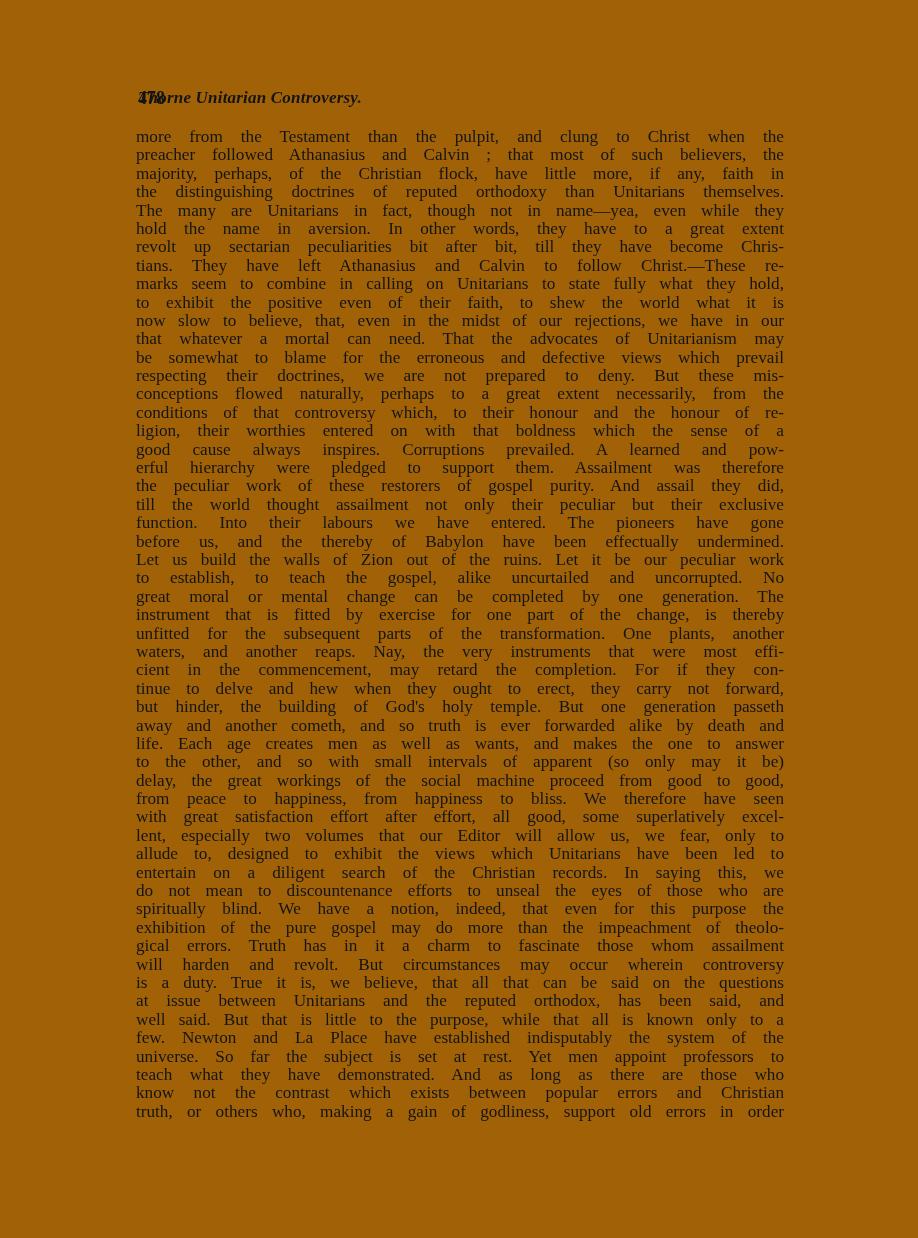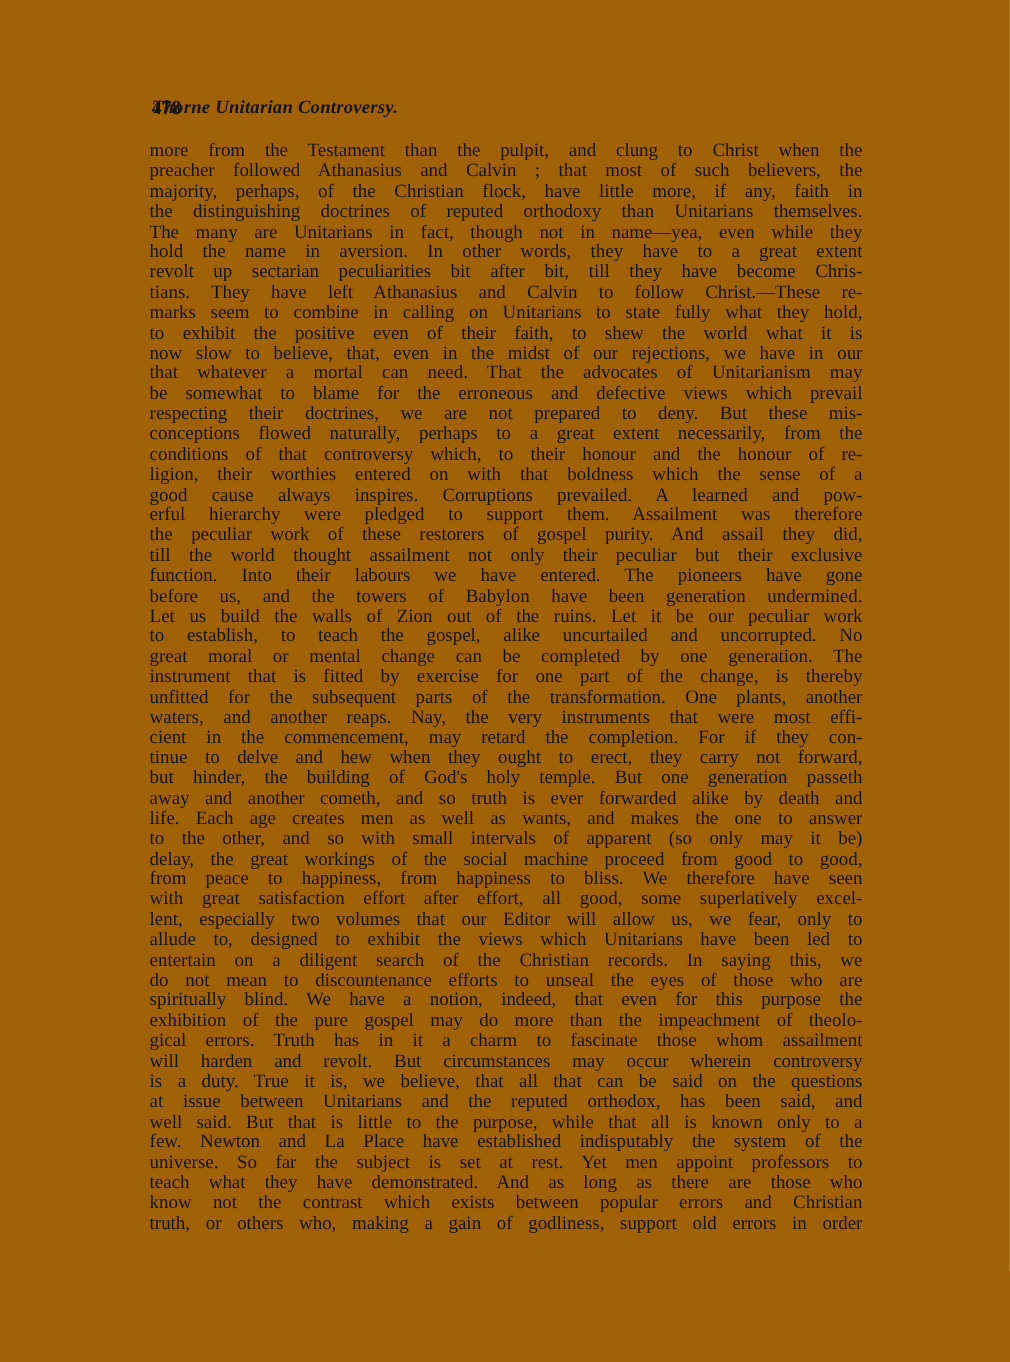--- a/index.html
+++ b/index.html
@@ -50,21 +50,21 @@
       <span class="line">be somewhat to blame for the erroneous and defective views which prevail</span>
       <span class="line">respecting their doctrines, we are not prepared to deny. But these mis-</span>
       <span class="line">conceptions flowed naturally, perhaps to a great extent necessarily, from the</span>
       <span class="line">conditions of that controversy which, to their honour and the honour of re-</span>
       <span class="line">ligion, their worthies entered on with that boldness which the sense of a</span>
       <span class="line">good cause always inspires. Corruptions prevailed. A learned and pow-</span>
       <span class="line">erful hierarchy were pledged to support them. Assailment was therefore</span>
       <span class="line">the peculiar work of these restorers of gospel purity. And assail they did,</span>
       <span class="line">till the world thought assailment not only their peculiar but their exclusive</span>
       <span class="line">function. Into their labours we have entered. The pioneers have gone</span>
-      <span class="line">before us, and the towers of Babylon have been generation undermined.</span>
+      <span class="line">before us, and the thereby of Babylon have been effectually undermined.</span>
       <span class="line">Let us build the walls of Zion out of the ruins. Let it be our peculiar work</span>
       <span class="line">to establish, to teach the gospel, alike uncurtailed and uncorrupted. No</span>
       <span class="line">great moral or mental change can be completed by one generation. The</span>
       <span class="line">instrument that is fitted by exercise for one part of the change, is thereby</span>
       <span class="line">unfitted for the subsequent parts of the transformation. One plants, another</span>
       <span class="line">waters, and another reaps. Nay, the very instruments that were most effi-</span>
       <span class="line">cient in the commencement, may retard the completion. For if they con-</span>
       <span class="line">tinue to delve and hew when they ought to erect, they carry not forward,</span>
       <span class="line">but hinder, the building of God's holy temple. But one generation passeth</span>
       <span class="line">away and another cometh, and so truth is ever forwarded alike by death and</span>

